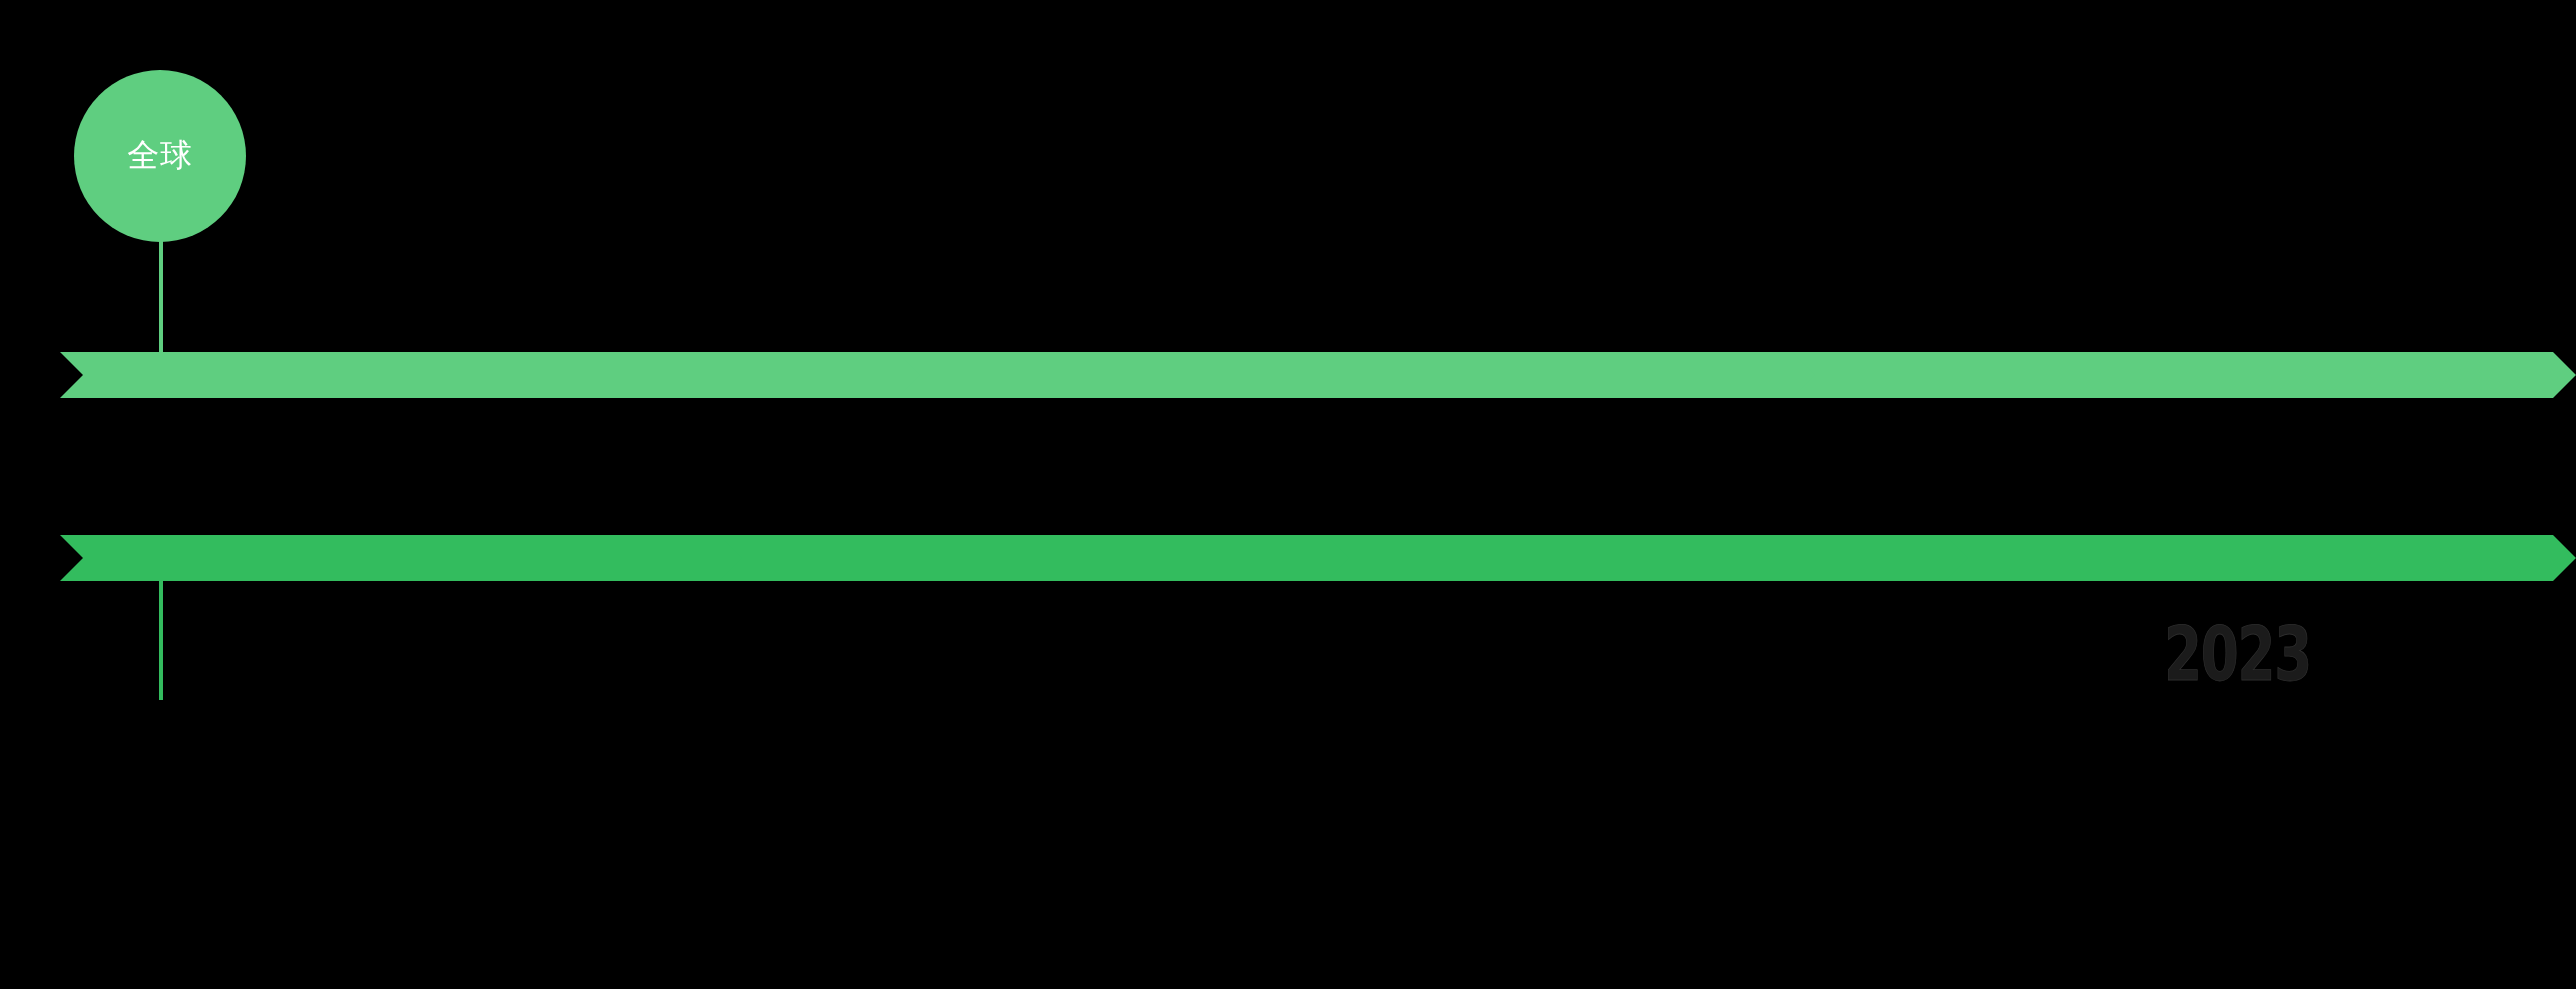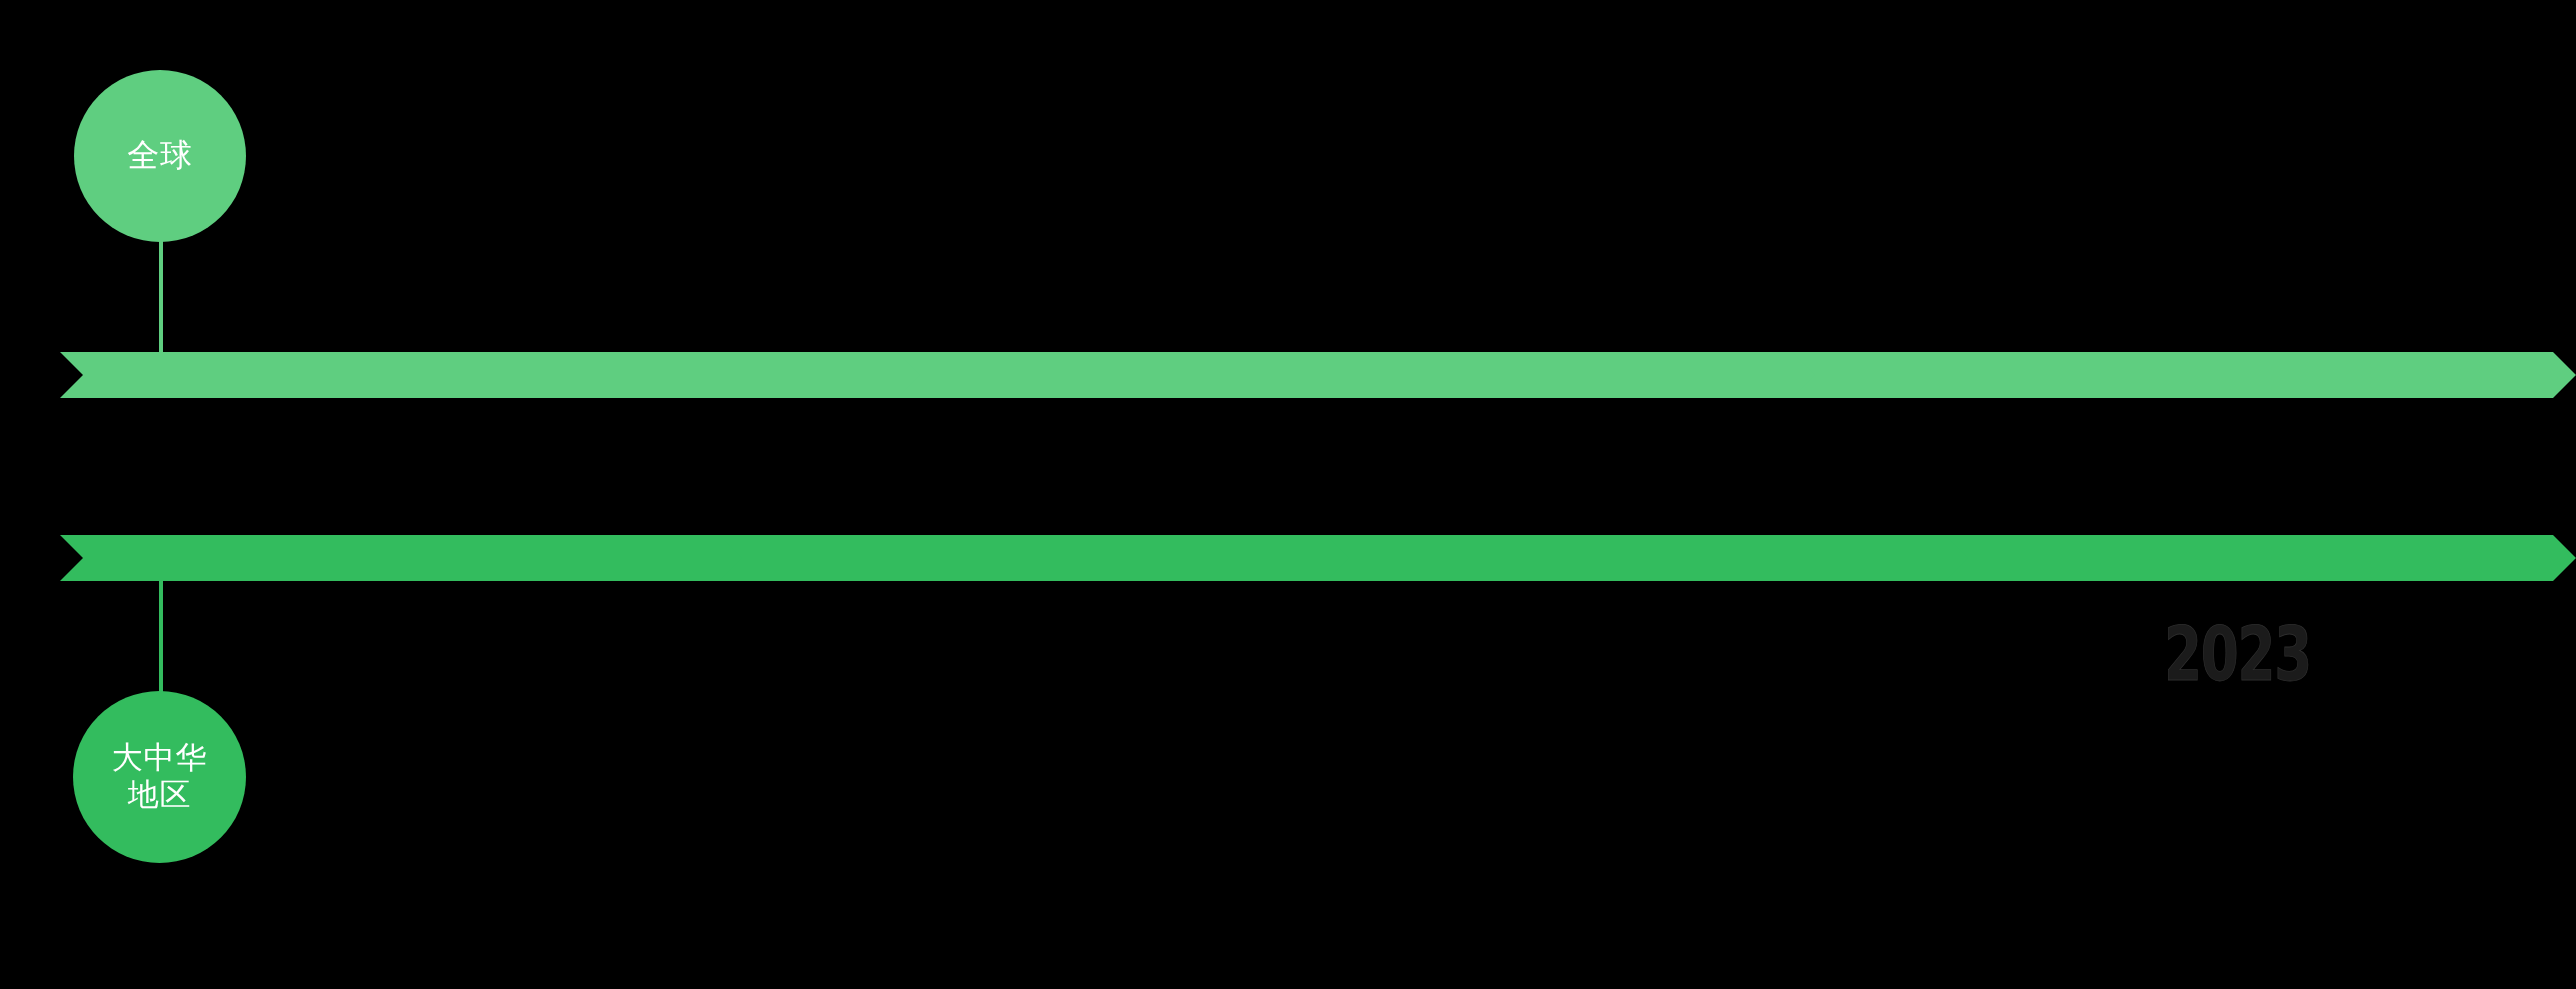--- a/index.html
+++ b/index.html
@@ -122,19 +122,17 @@
     <div class="chev mid" style="left:719px;  width:632px;"></div>
     <div class="chev mid" style="left:1326px; width:643px;"></div>
     <div class="chev last" style="left:1945px; width:631px;"></div>
   </div>
 
   <div class="stem" id="stem-global"></div>
   <div class="stem" id="stem-greater-china"></div>
 
   <div class="node" id="node-global">全球</div>
 
-  <div class="node" id="node-greater-china">大中华
-地区</div>
 
   <div id="year-ghost">2023</div>
 
 </div>
 
 
 </body></html>

